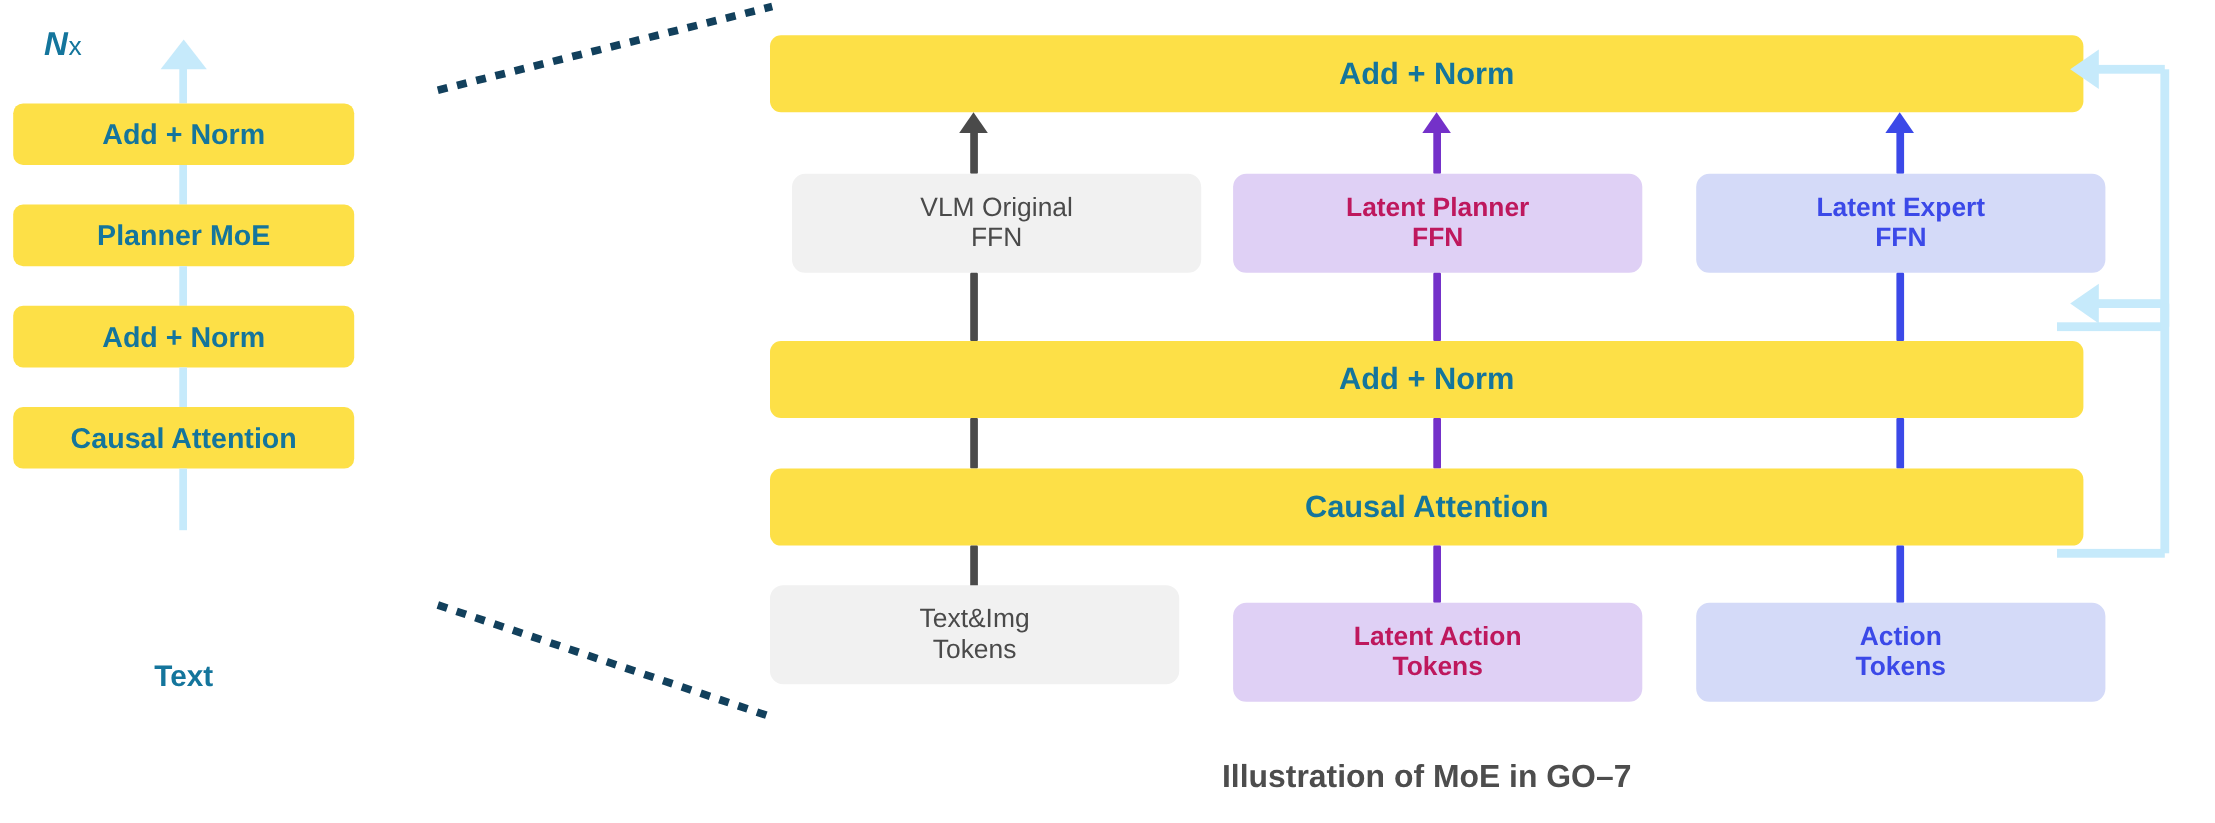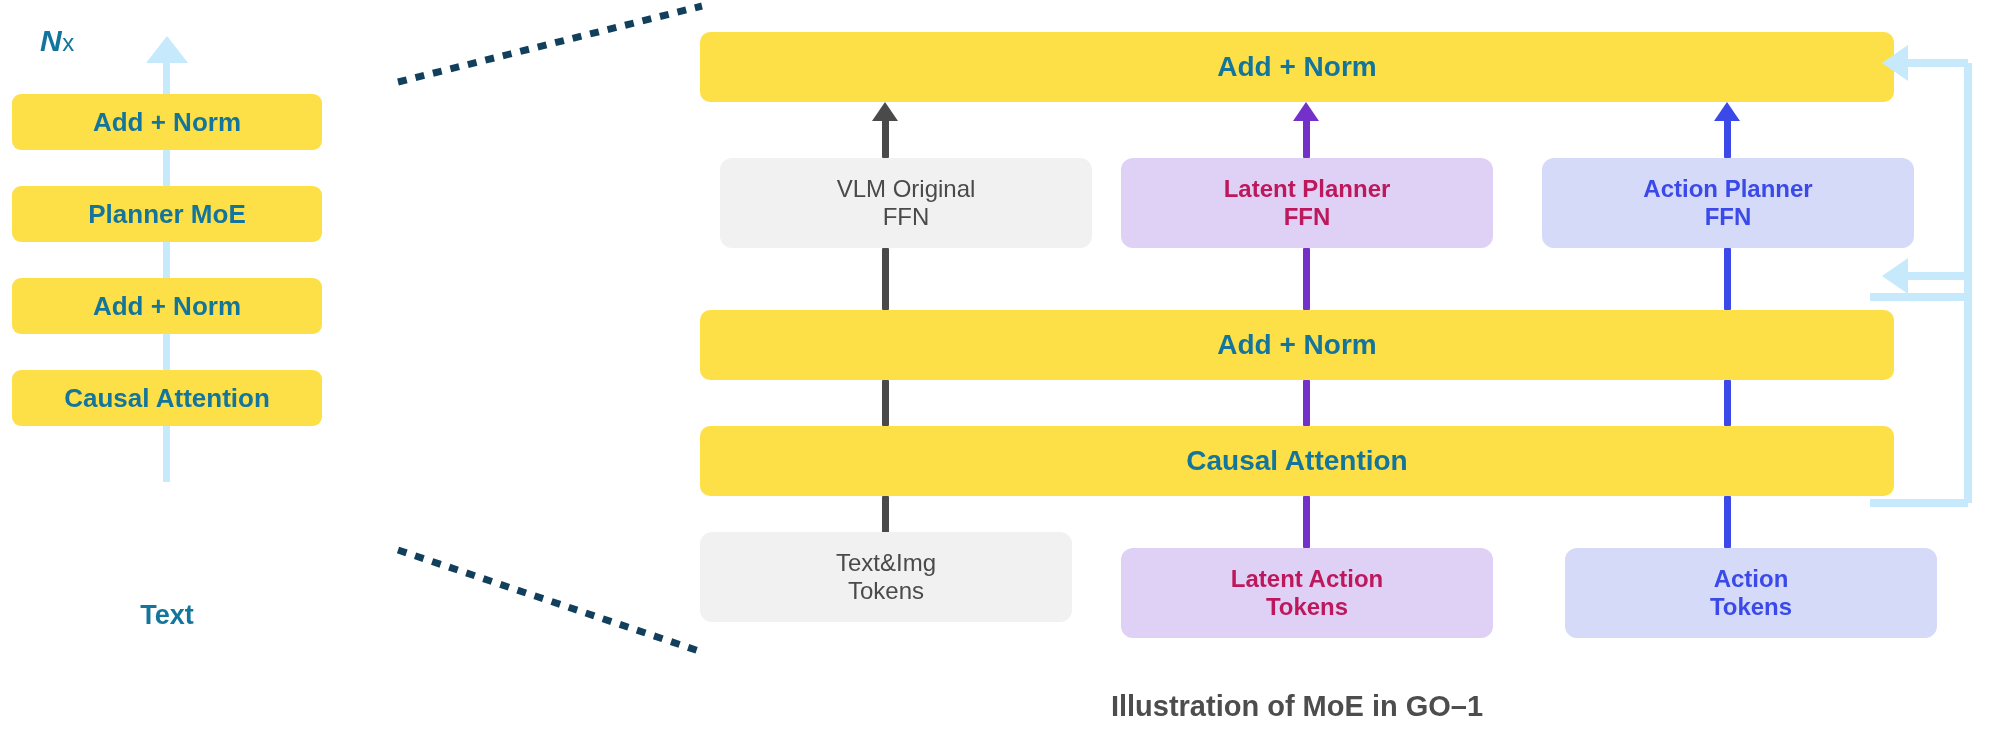--- a/index.html
+++ b/index.html
@@ -201,21 +201,21 @@
   <div class="vline purple" style="left:1303px; top:120px; height:38px;"></div>
   <div class="arrowhead purple" style="left:1293px; top:102px;"></div>
 
   <div class="vline indigo" style="left:1724px; top:120px; height:38px;"></div>
   <div class="arrowhead indigo" style="left:1714px; top:102px;"></div>
 
   <div class="box box-grey   r-cell col0" style="top:158px;margin-left:20px;">VLM Original
 FFN</div>
   <div class="box box-purple r-cell col1" style="top:158px;">Latent Planner
 FFN</div>
-  <div class="box box-indigo r-cell col2" style="top:158px;">Action Planner
+  <div class="box box-indigo r-cell col2" style="top:158px;">Latent Expert
 FFN</div>
 
   <div class="vline dark" style="left:882px;  top:248px; height:62px;"></div>
   <div class="vline purple" style="left:1303px; top:248px; height:62px;"></div>
   <div class="vline indigo" style="left:1724px; top:248px; height:62px;"></div>
 
   <div class="box box-blue r-bar" style="top:310px;">Add + Norm</div>
 
   <div class="vline dark" style="left:882px;  top:380px; height:46px;"></div>
   <div class="vline purple" style="left:1303px; top:380px; height:46px;"></div>
@@ -224,28 +224,28 @@
   <div class="box box-blue r-bar" style="top:426px;">Causal Attention</div>
 
   <div class="vline dark" style="left:882px;  top:496px; height:52px;"></div>
   <div class="vline purple" style="left:1303px; top:496px; height:52px;"></div>
   <div class="vline indigo" style="left:1724px; top:496px; height:52px;"></div>
 
   <div class="box box-grey   r-cell col0" style="top:532px;">Text&amp;Img
 Tokens</div>
   <div class="box box-purple r-cell col1" style="top:548px;">Latent Action
 Tokens</div>
-  <div class="box box-indigo r-cell col2" style="top:548px;margin-left:23px;">Action
+  <div class="box box-indigo r-cell col2" style="top:548px;">Action
 Tokens</div>
 
   <div class="skip skip-v" style="left:1964px; top:63px; height:234px;"></div>
   <div class="skip skip-h" style="left:1906px; top:59px; width:62px;"></div>
   <div class="skip skip-h" style="left:1870px; top:293px; width:98px;"></div>
   <div class="skip-head" style="left:1882px; top:45px;"></div>
 
   <div class="skip skip-v" style="left:1964px; top:276px; height:227px;"></div>
   <div class="skip skip-h" style="left:1906px; top:272px; width:62px;"></div>
   <div class="skip skip-h" style="left:1870px; top:499px; width:98px;"></div>
   <div class="skip-head" style="left:1882px; top:258px;"></div>
 
-  <div id="caption">Illustration of MoE in GO–1</div>
+  <div id="caption">Illustration of MoE in GO–7</div>
 
 </div>
 
 </body></html>

